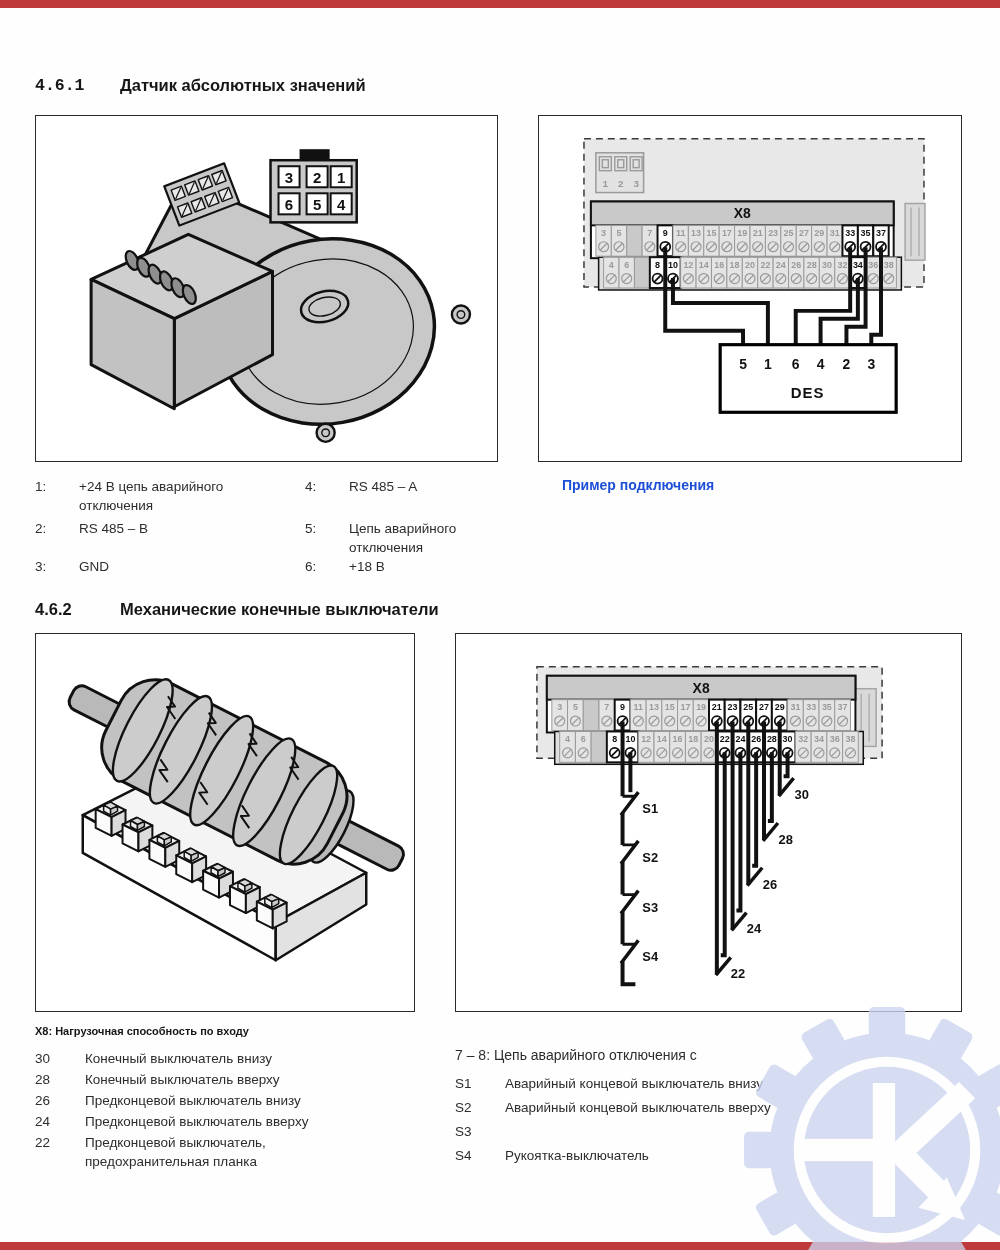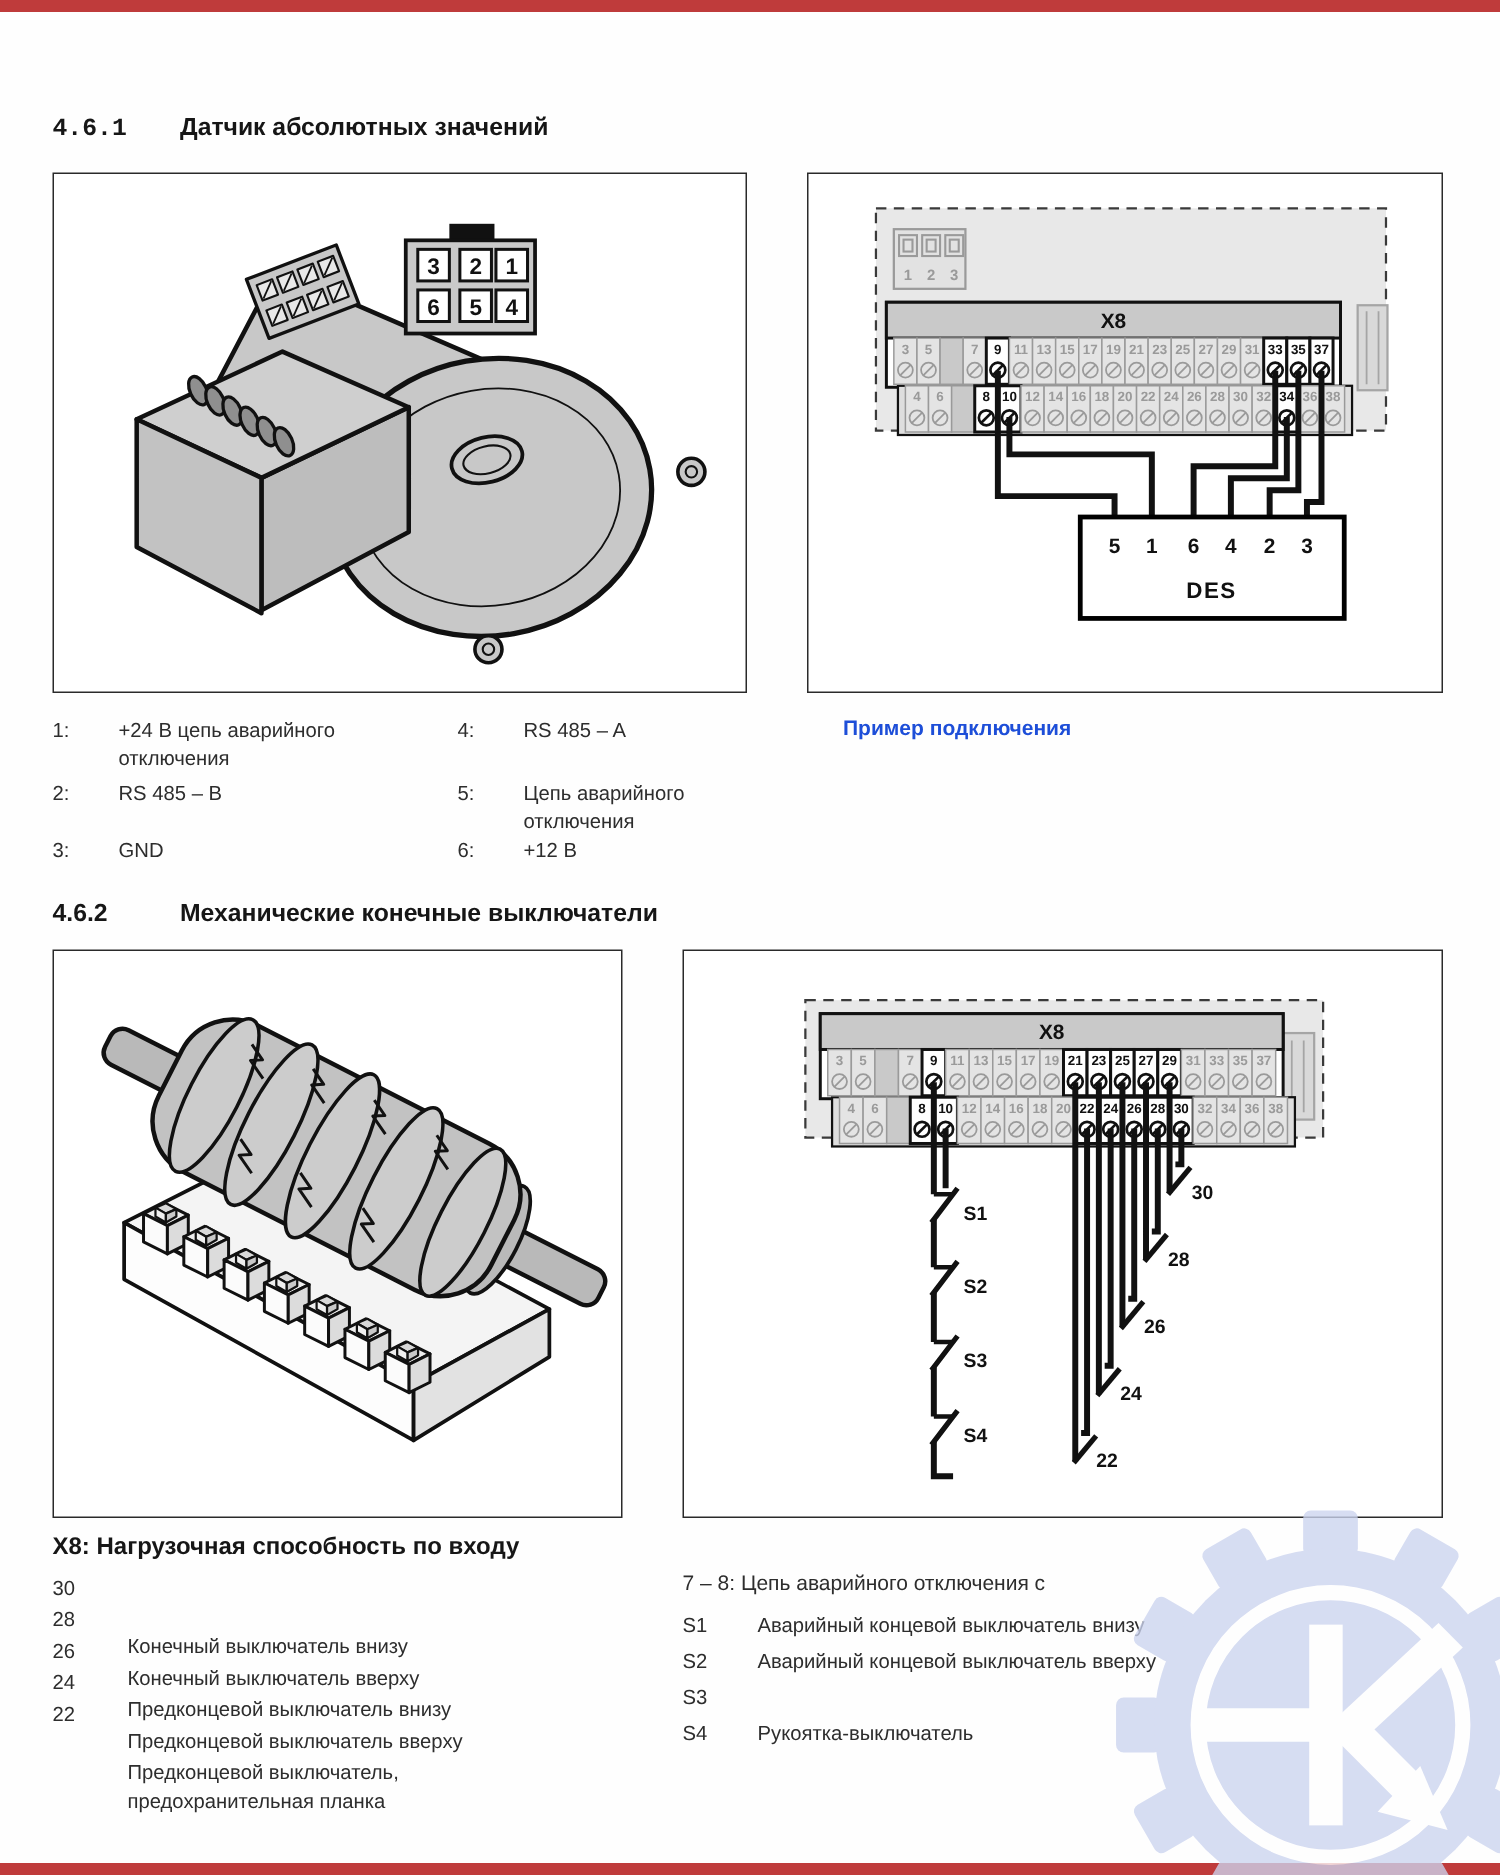--- a/index.html
+++ b/index.html
@@ -8,24 +8,24 @@
   .bar{position:absolute;left:0;width:1000px;height:8px;}
   .heading{position:absolute;font-size:16.5px;font-weight:bold;color:#161616;white-space:nowrap;}
   .figbox{position:absolute;border:1.6px solid #2a2a2a;background:#fff;box-sizing:border-box;}
   .figbox svg{display:block;width:100%;height:100%;}
   .cap{position:absolute;font-size:14px;font-weight:bold;color:#1d4ed8;white-space:nowrap;padding-left:24px;}
   .lg{position:absolute;font-size:13.5px;line-height:19px;}
   .lgrow{position:absolute;display:flex;}
   .lgnum{flex:0 0 44px;}
   .lgtxt{width:178px;}
   .lg2 .lgnum{flex:0 0 50px;}
-  .lg2 .lgtxt{width:250px;margin-top:39px;}
+  .lg2 .lgtxt{width:250px;}
   .lg3 .lgnum{flex:0 0 50px;}
   .lg3 .lgtxt{width:320px;}
-  .lgtitle{font-weight:bold;font-size:16px;color:#161616;}
+  .lgtitle{font-weight:bold;font-size:11px;color:#161616;}
   .lg3title{font-size:14px;}
   svg text{font-family:"Liberation Sans",sans-serif;}
   #watermark{position:absolute;left:742px;top:1005px;opacity:.78;pointer-events:none;z-index:5;}
 </style>
 </head>
 <body>
 
 <div class="bar" id="topbar" style="top: 0px; background: rgb(191, 59, 59);"></div>
 <div class="bar" id="botbar" style="top: 1242px; background: rgb(191, 59, 59);"></div>
 
@@ -325,21 +325,21 @@
   <div class="lgrow" style="left:270px;top:0;">
       <span class="lgnum">4:</span>
       <span class="lgtxt">RS 485 – A</span>
     </div>
   <div class="lgrow" style="left:270px;top:42px;">
       <span class="lgnum">5:</span>
       <span class="lgtxt" style="width:130px;">Цепь аварийного отключения</span>
     </div>
   <div class="lgrow" style="left:270px;top:80px;">
       <span class="lgnum">6:</span>
-      <span class="lgtxt">+12 В</span>
+      <span class="lgtxt">+18 В</span>
     </div>
 </div>
 <div class="cap" style="left:538px;top:477px;">Пример подключения</div>
 
 <div class="heading" style="left:35px;top:600px;">4.6.2</div>
 <div class="heading" style="left:120px;top:600px;text-align:center;">Механические конечные выключатели</div>
 
 <div class="figbox" style="left:35px;top:633px;width:380px;height:379px;">
 <svg viewBox="0 0 380 379">
   <g stroke-linejoin="round">

